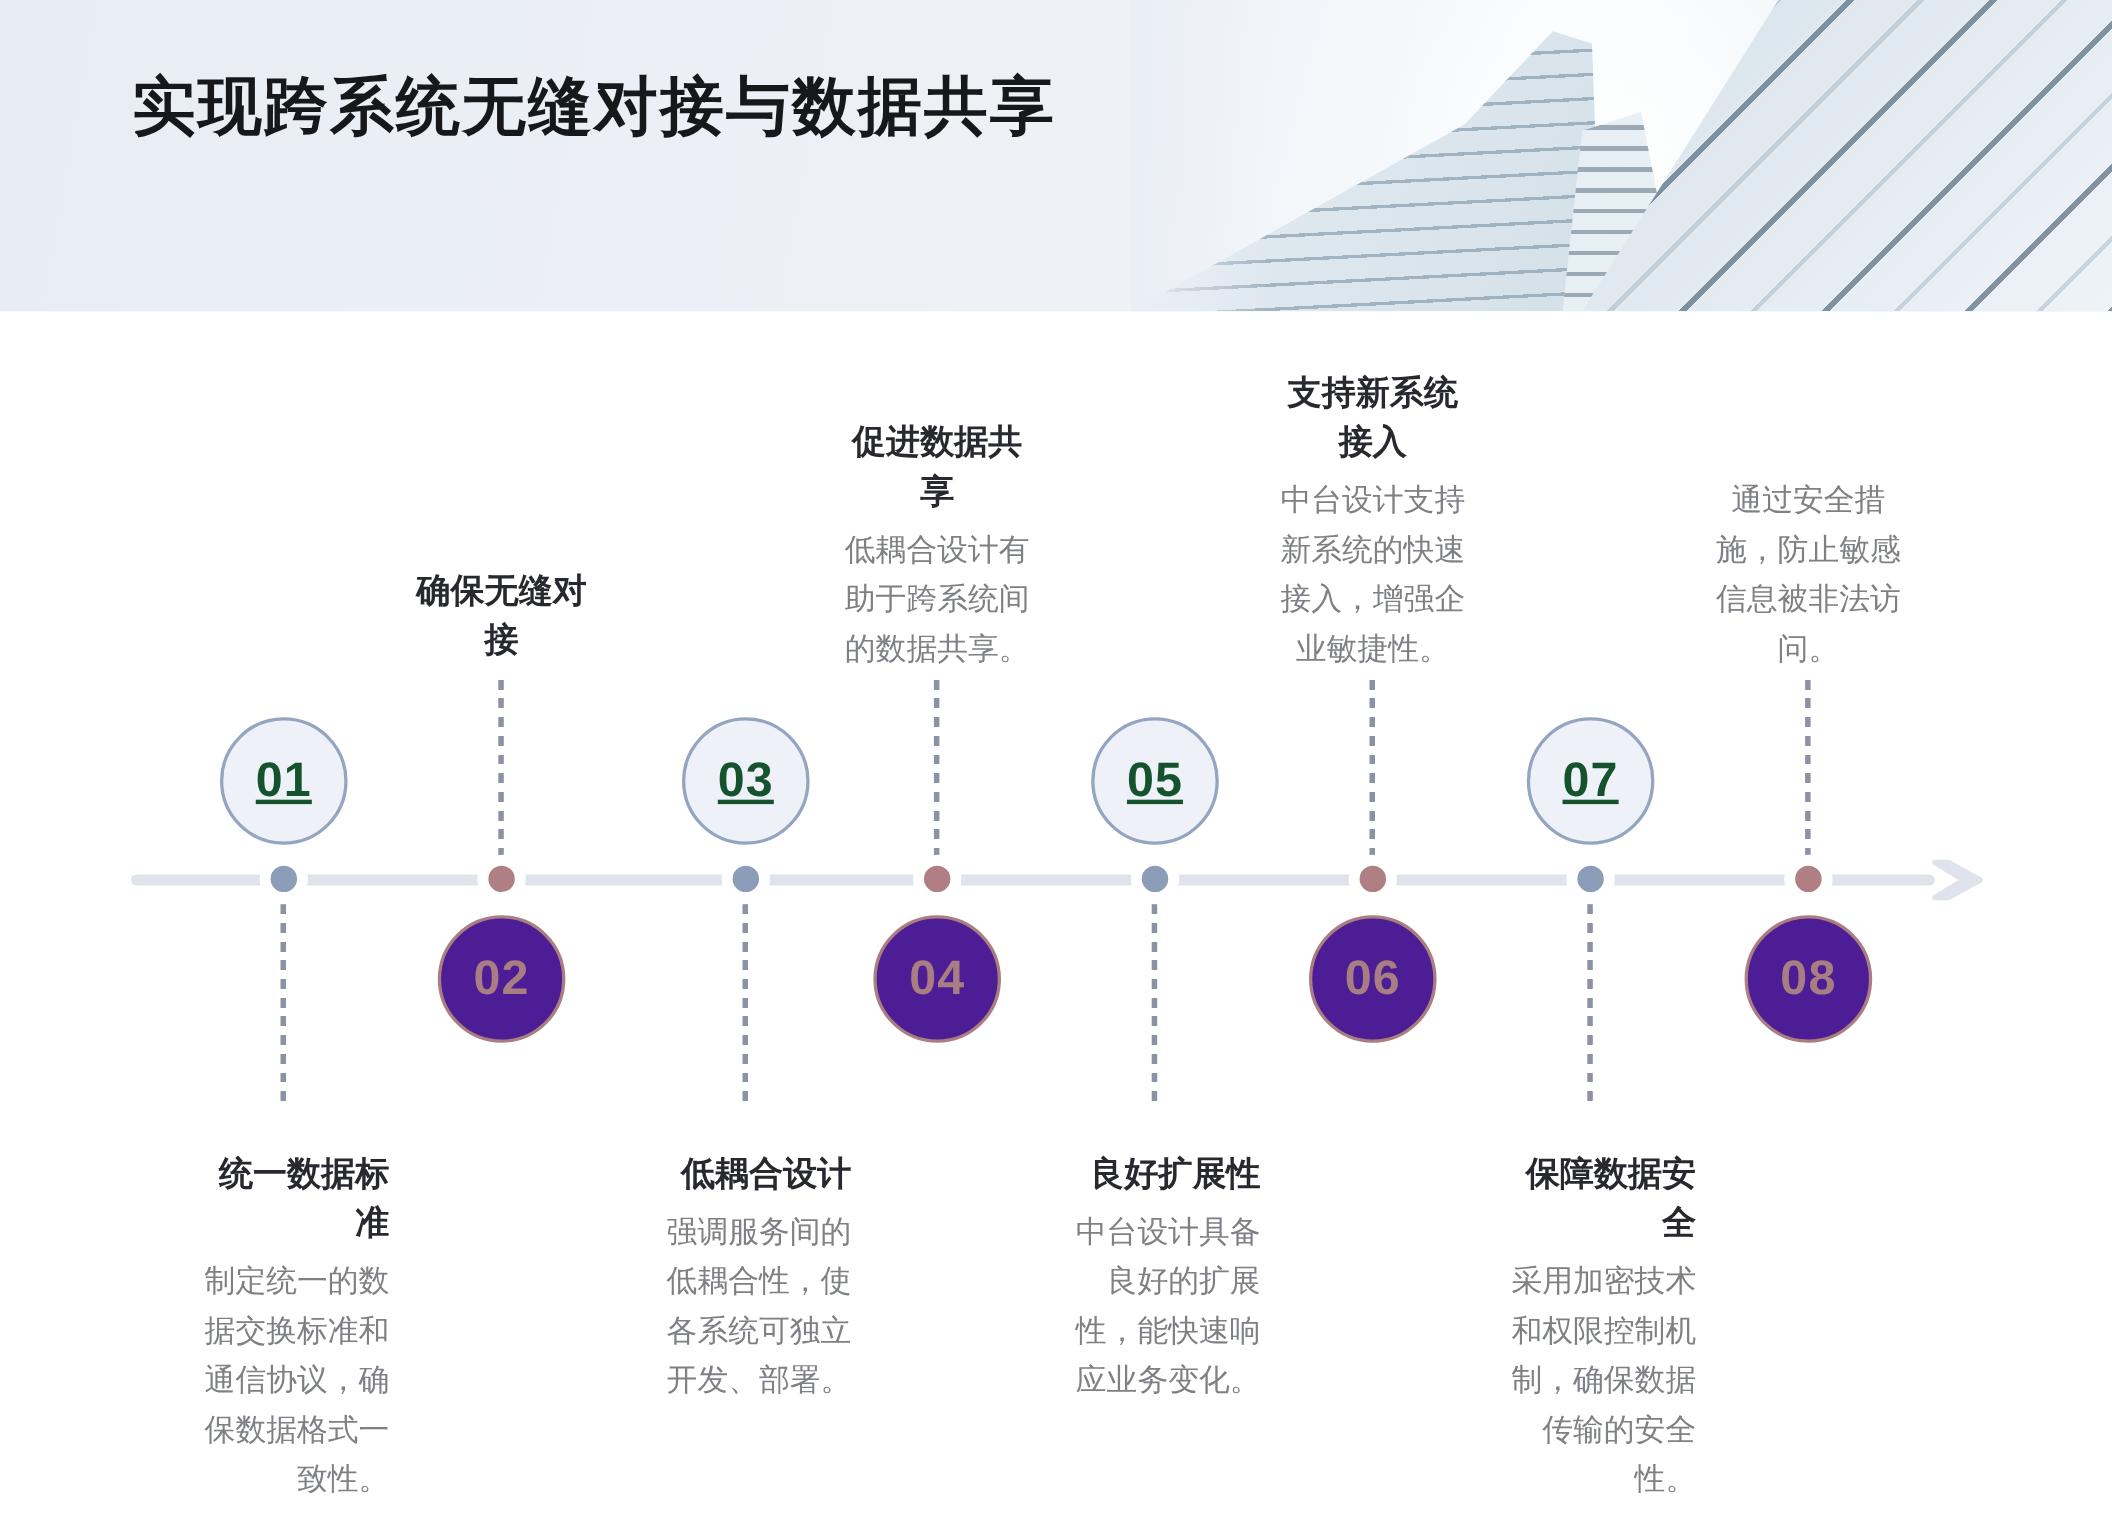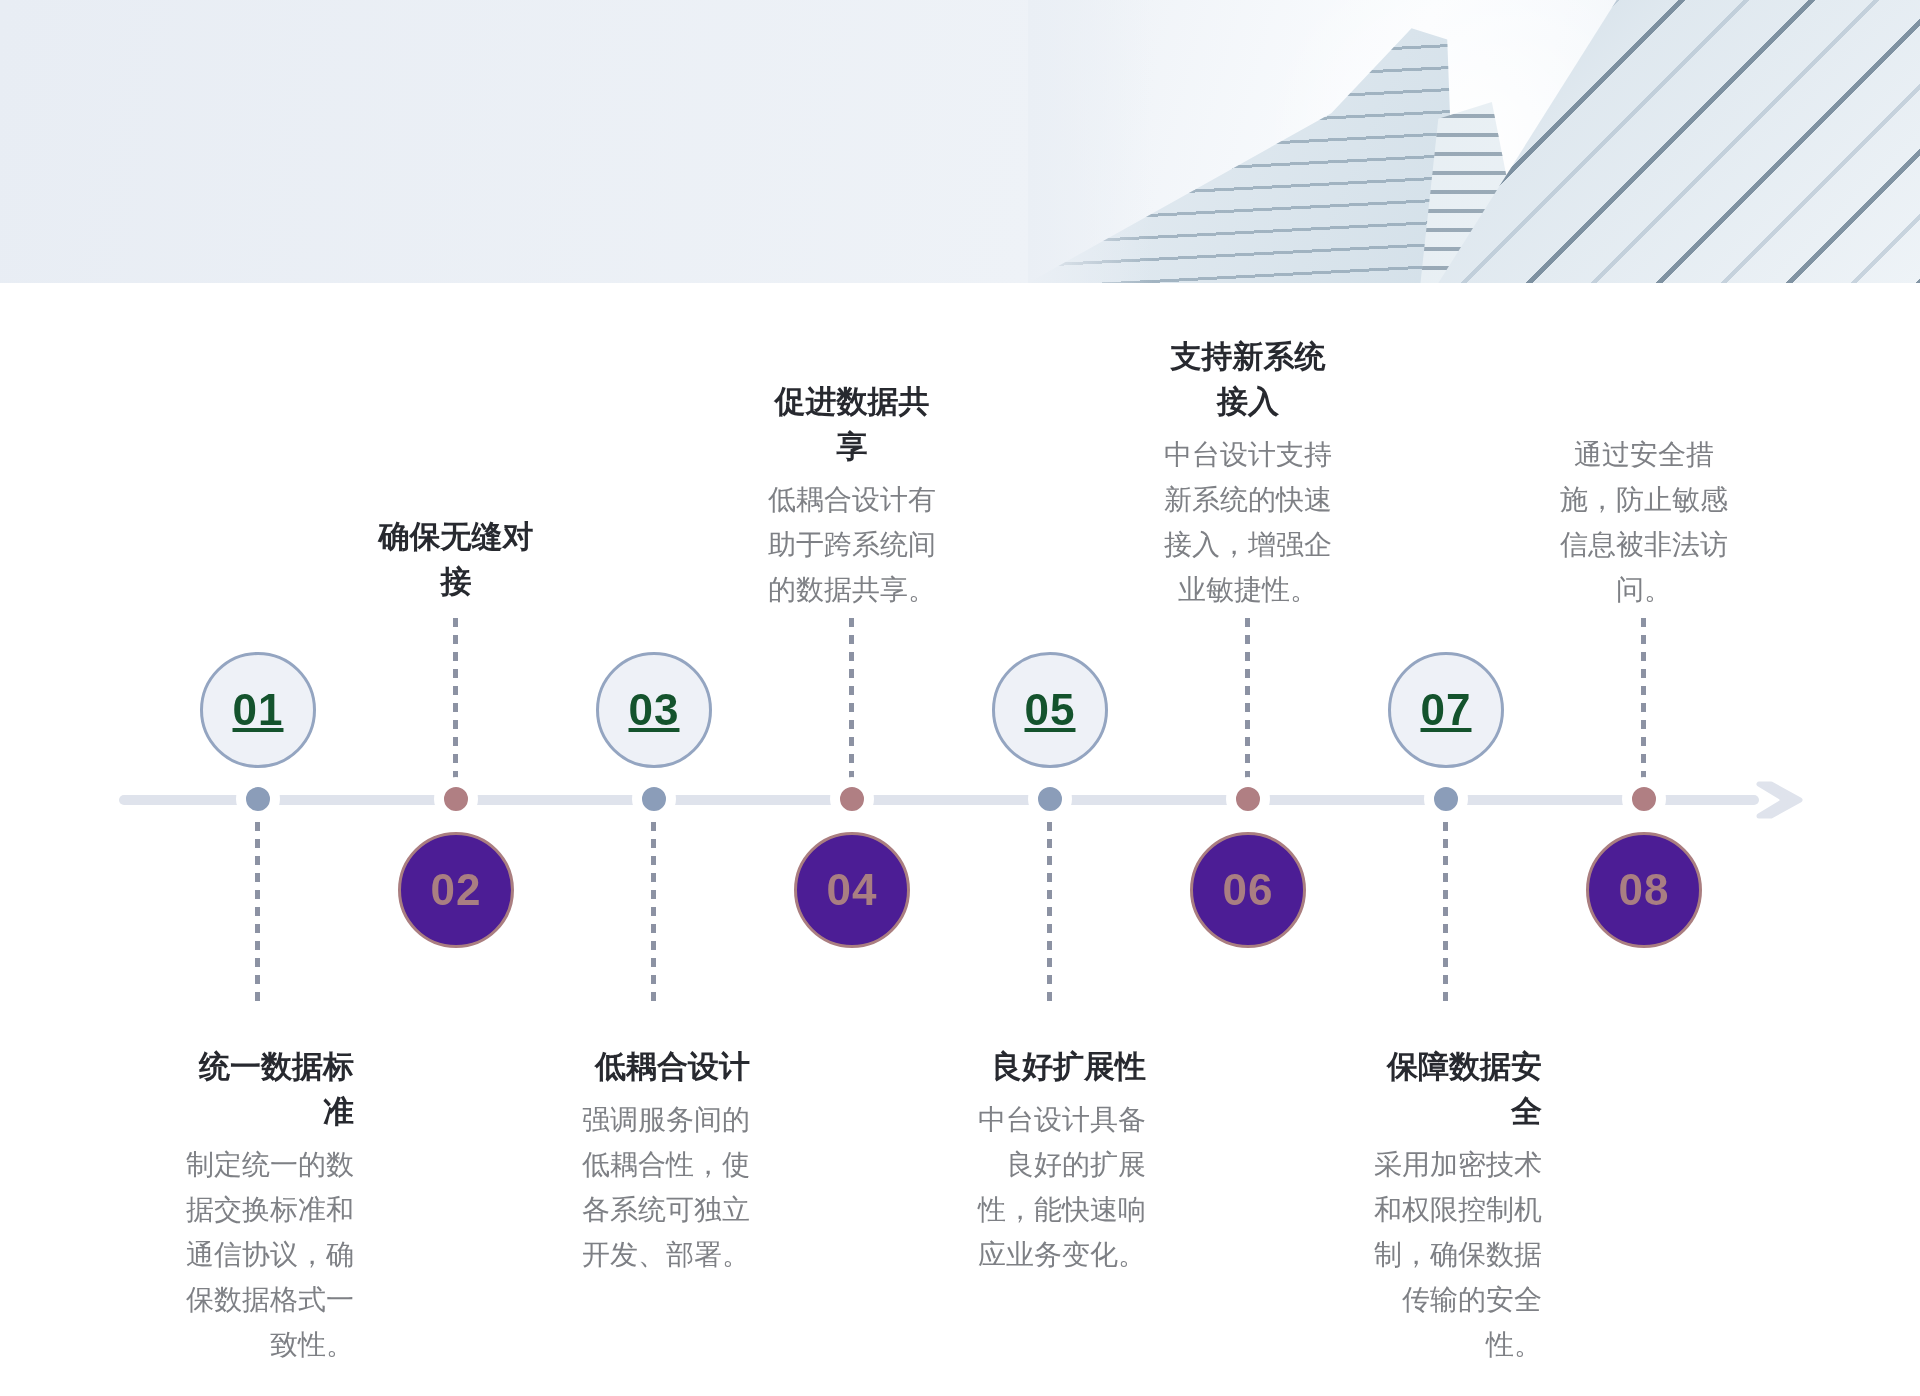--- a/index.html
+++ b/index.html
@@ -42,21 +42,21 @@
       repeating-linear-gradient(135deg, rgba(64,90,112,.62) 0 5px, rgba(226,234,241,0) 5px 46px, rgba(140,162,182,.38) 46px 50px, rgba(240,245,248,0) 50px 92px),
       linear-gradient(135deg,#b3c6d4 0%,#dfe8ef 55%,#eef3f7 100%);
   }
   .photo .blend{position:absolute;left:0;top:0;width:100%;height:100%;
     background:linear-gradient(90deg,#eaeff5 0%,rgba(234,239,245,0) 14%);}
   
   .tl-line{position:absolute;left:119px;top:795px;width:1640px;height:10px;
     background:#dfe3ec;border-radius:5px;}
   .arrowhead{position:absolute;left:1756px;top:780px;}
   .col{position:absolute;top:0;width:200px;height:1396px;}
-  .c1{left:158px}.c2{left:356px}.c3{left:554px}.c4{left:752px}
+  .c1{left:158px}.c2{left:356px}.c3{left:578px}.c4{left:752px}
   .c5{left:950px}.c6{left:1148px}.c7{left:1346px}.c8{left:1544px}
   .circle{
     position:absolute;left:42px;width:116px;height:116px;box-sizing:border-box;
     border-radius:50%;display:flex;align-items:center;justify-content:center;
     font-size:44px;font-weight:700;letter-spacing:1px;
   }
   .circle.above{top:652px}
   .circle.below{top:832px}
   .circle.blue{border:3px solid #94a5c1;background:#eef1f7;color:#14532d;text-decoration:underline;}
   .circle.red{border:3px solid #aa7e80;background:#4c1d95;color:#a97e82;}
@@ -79,20 +79,21 @@
 <body>
 
 <div class="header">
   <div class="photo">
     <div class="glow"></div>
     <div class="b b1"></div>
     <div class="b b2"></div>
     <div class="b b3"></div>
     <div class="blend"></div>
   </div>
+  <div class="page-title">实现跨系统无缝对接与数据共享</div>
 </div>
 
 <div class="tl-line"></div>
 <svg class="arrowhead" width="48" height="40" viewBox="0 0 48 40">
   <polygon points="3,4 15,4 44,20 15,36 3,36 29,20" fill="#dfe3ec" stroke="#dfe3ec" stroke-width="5" stroke-linejoin="round"></polygon>
 </svg>
 
 <div class="col c1">
   <div class="circle above blue">
       <span>01</span>

